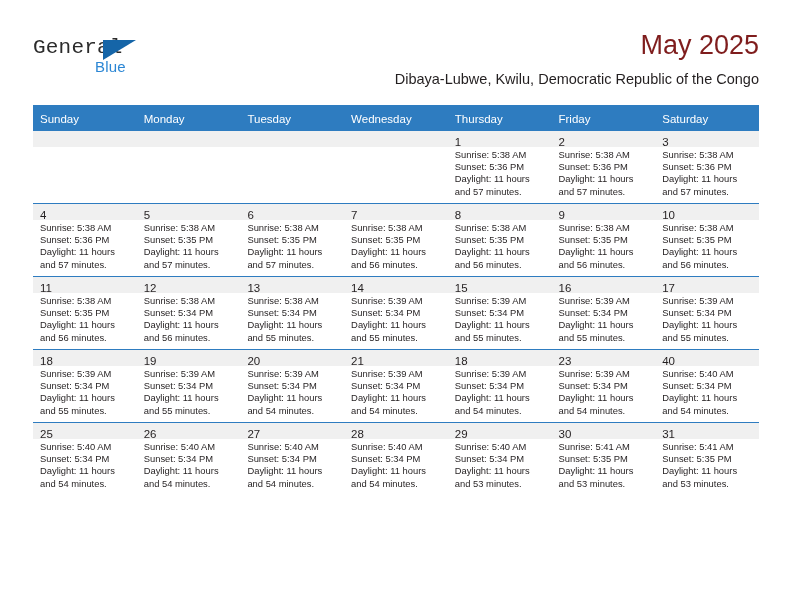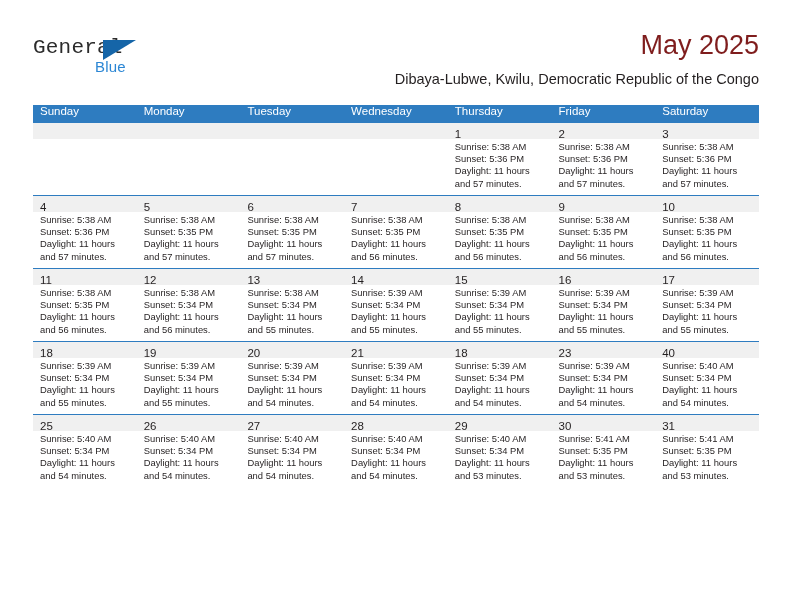--- a/index.html
+++ b/index.html
@@ -92,21 +92,21 @@
     width: 726px;
     border-collapse: collapse;
     table-layout: fixed;
   }
   .calendar th {
     background: #2e7cc0;
     color: #ffffff;
     font-size: 11.5px;
     font-weight: normal;
     text-align: left;
-    padding: 0 0 5px 7px;
+    padding: 8px 0 5px 7px;
     height: 11px;
     border: none;
   }
   .calendar td {
     width: 103.7px;
     height: 72px;
     vertical-align: top;
     padding: 0;
     border-top: 1px solid #2e7cc0;
     background: #ffffff;

